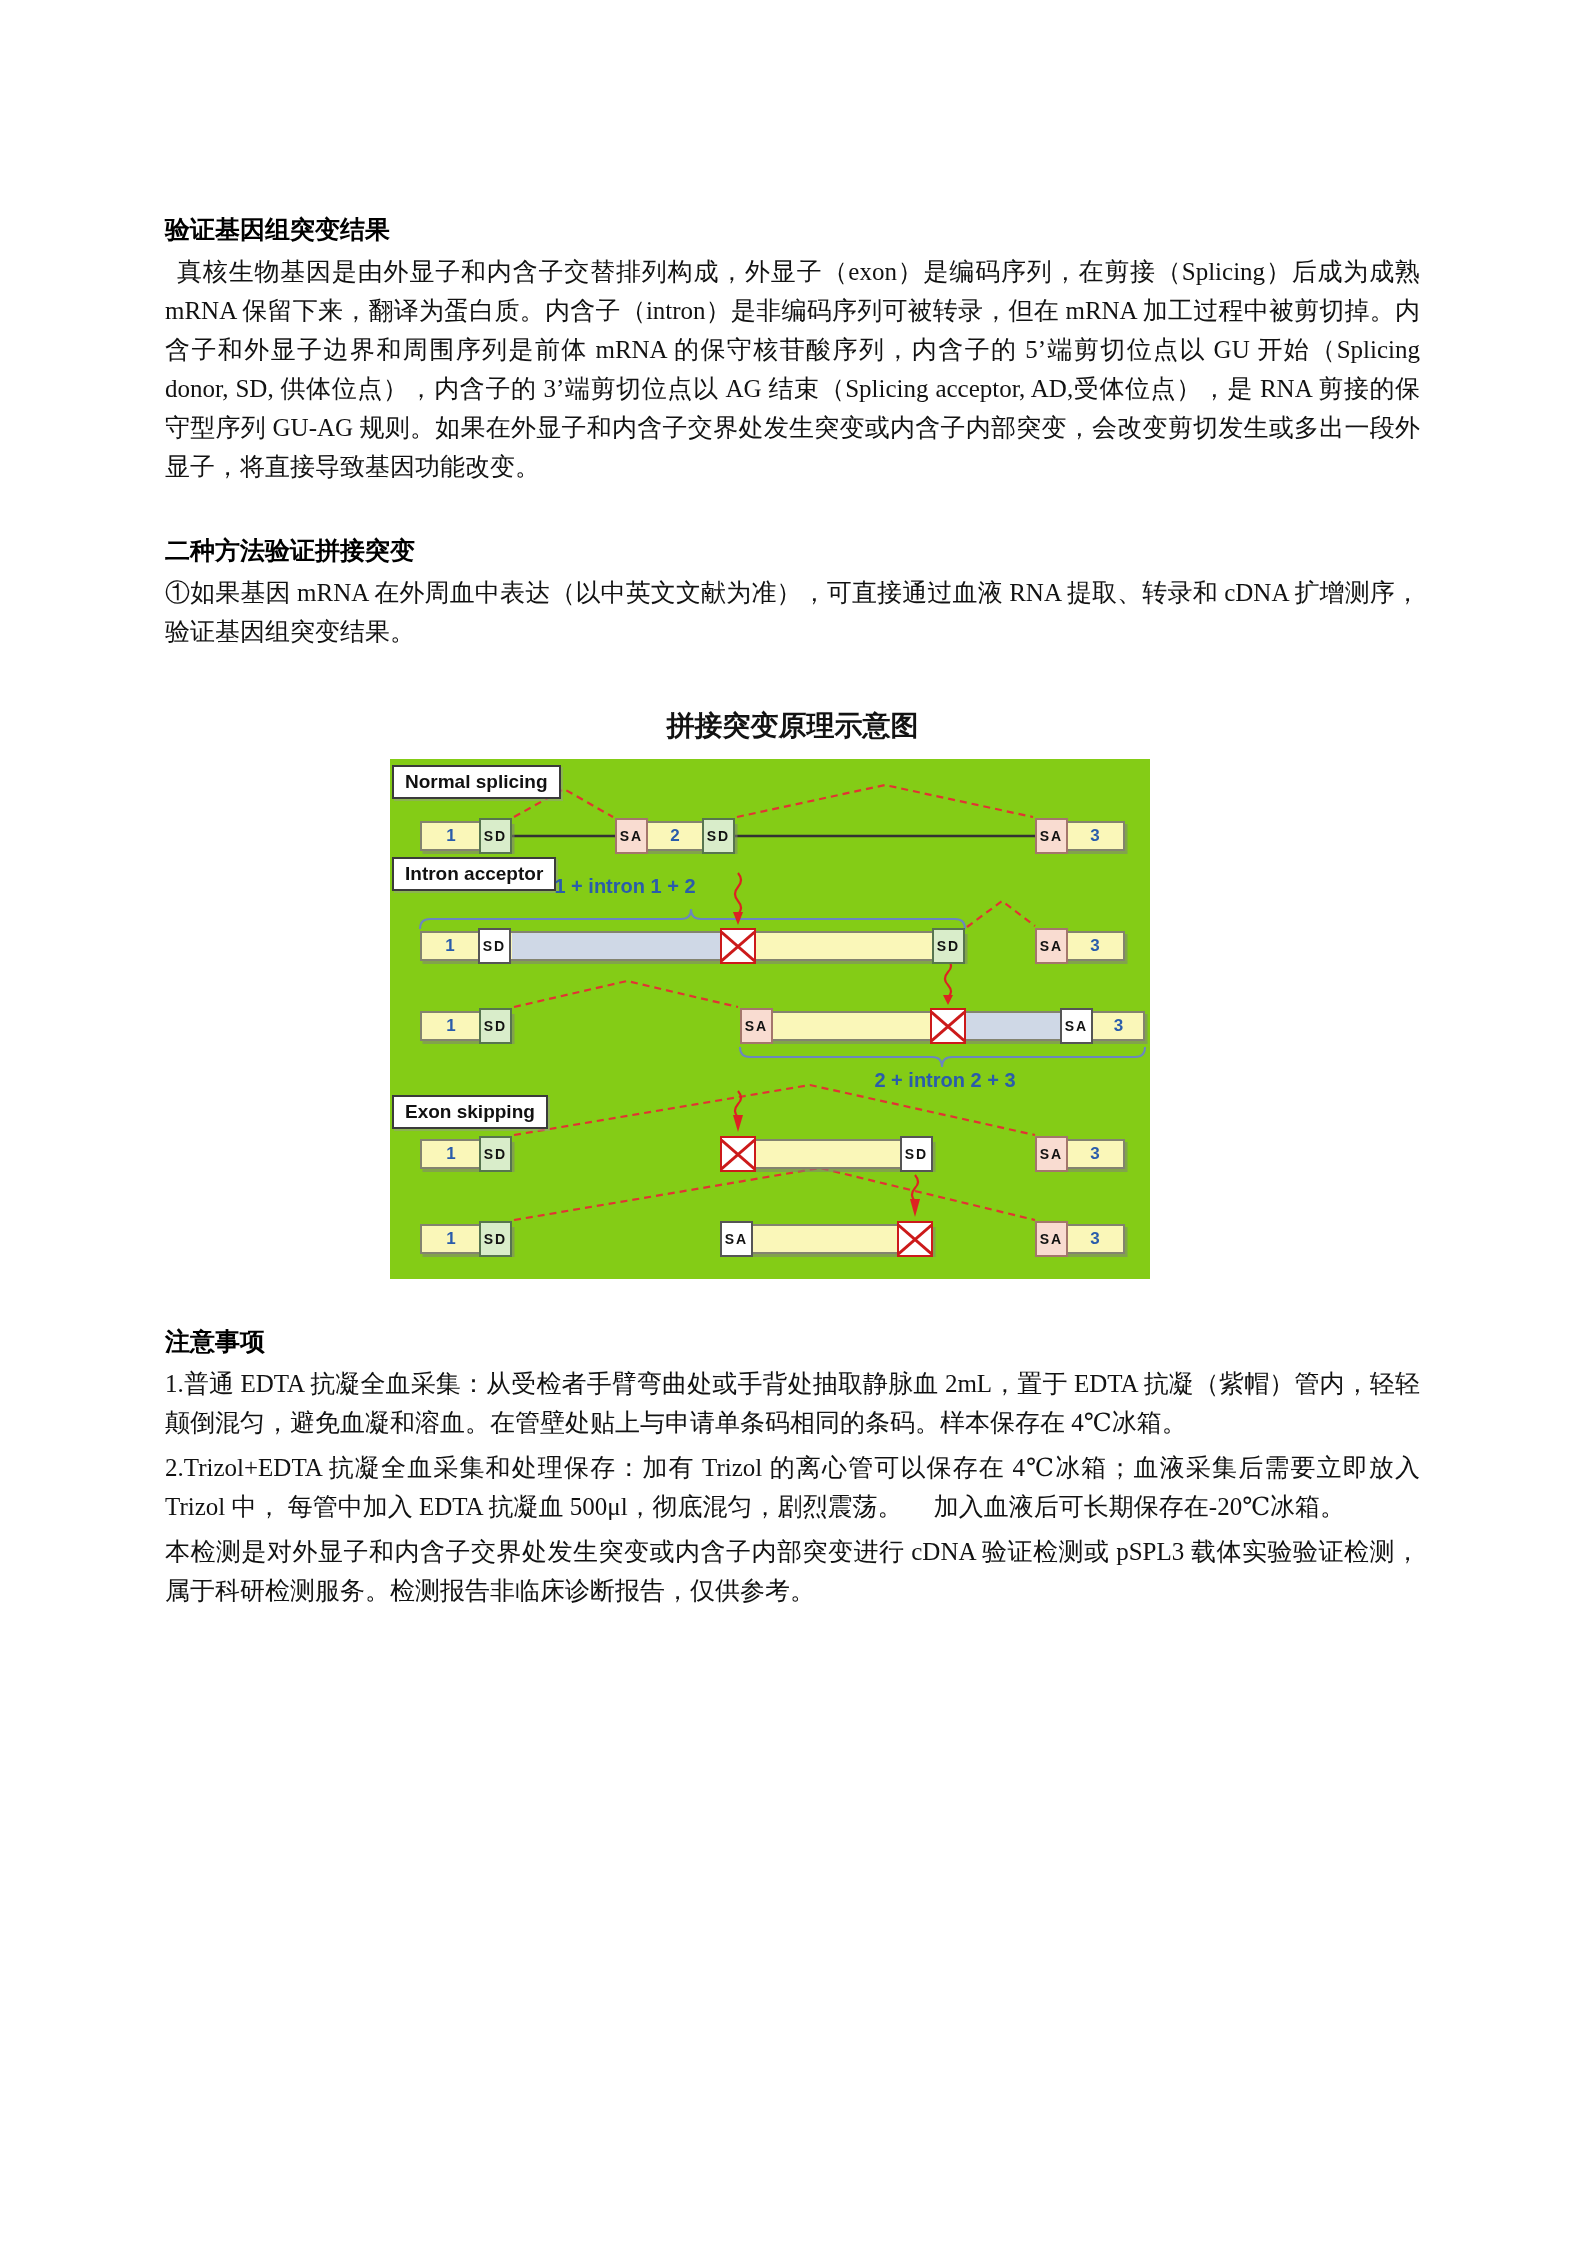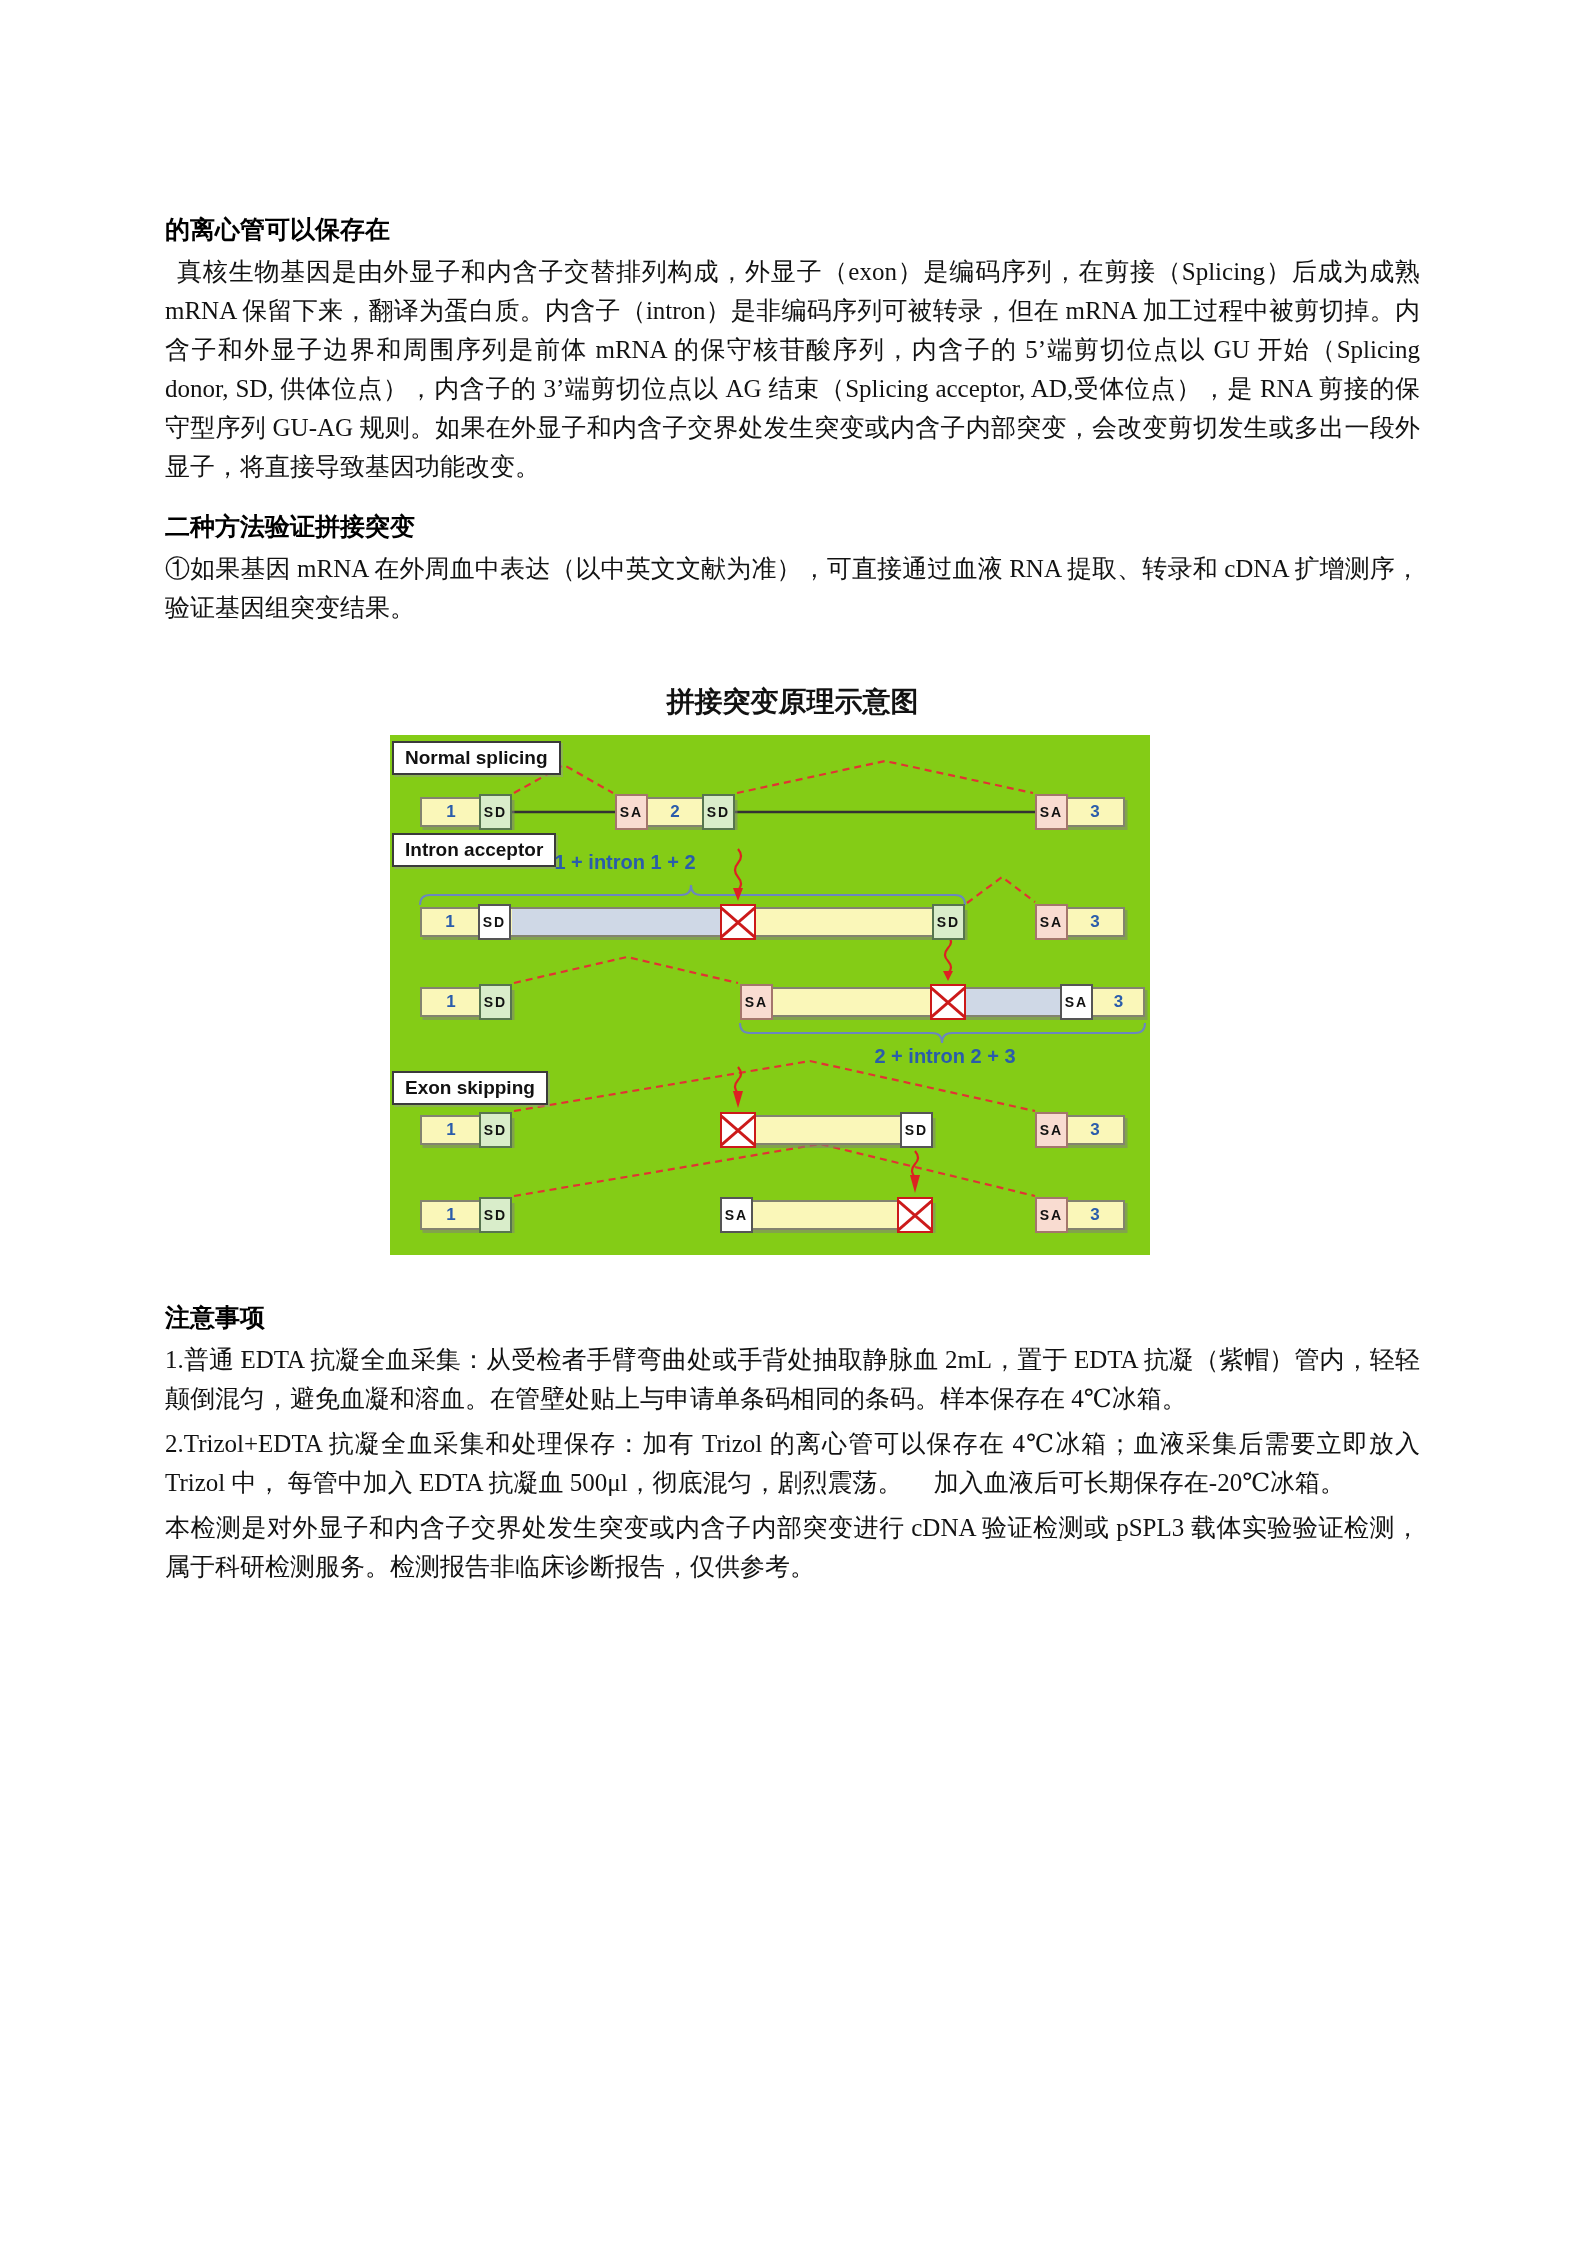--- a/index.html
+++ b/index.html
@@ -14,21 +14,21 @@
   .vrow { box-sizing:border-box; display:flex; align-items:center; }
   .vrow + .vrow { border-top:4px solid #000; }
   .vrow.hdr { height:74px; justify-content:center; font-weight:bold; font-size:28px; }
   .vrow.r1 { height:76px; padding:0 14px; font-size:26px; }
   .vrow.r2 { height:102px; padding:0 14px 14px 14px; font-size:26px; }
 
   
   .sec-title { margin:0; font-family:"Liberation Sans","DejaVu Sans",sans-serif;
                font-weight:bold; font-size:25px; color:#000; }
   .mt-intro  { margin-top:60px; }
-  .mt-meth   { margin-top:24px; }
+  .mt-meth   { margin-top:48px; }
   .mt-notes  { margin-top:46px; }
   .para { margin:6px 0 0 0; font-size:25px; line-height:39px; text-align:justify; }
   .para.first { text-indent:12px; }
 
   
   .dg-title { margin-top:56px; text-align:center;
               font-family:"Liberation Sans","DejaVu Sans",sans-serif;
               font-weight:bold; font-size:28px; }
   .diagram { position:relative; width:760px; height:520px; margin:14px 0 0 225px;
              background:#84cc16; font-family:"Liberation Sans","DejaVu Sans",sans-serif; }
@@ -61,21 +61,21 @@
             box-shadow:2px 2px 0 rgba(150,150,150,.45); z-index:5; }
   .blue-note { position:absolute; font-weight:bold; font-size:20px; color:#2a5cab;
                text-align:center; z-index:5; }
 </style>
 </head>
 <body>
 
 <div class="page">
 
 
-  <h3 class="sec-title mt-intro">的离心管可以保存在</h3>
+  <h3 class="sec-title mt-intro">验证基因组突变结果</h3>
   <p class="para first">真核生物基因是由外显子和内含子交替排列构成，外显子（exon）是编码序列，在剪接（Splicing）后成为成熟 mRNA 保留下来，翻译为蛋白质。内含子（intron）是非编码序列可被转录，但在 mRNA 加工过程中被剪切掉。内含子和外显子边界和周围序列是前体 mRNA 的保守核苷酸序列，内含子的 5’端剪切位点以 GU 开始（Splicing donor, SD, 供体位点），内含子的 3’端剪切位点以 AG 结束（Splicing acceptor, AD,受体位点），是 RNA 剪接的保守型序列 GU-AG 规则。如果在外显子和内含子交界处发生突变或内含子内部突变，会改变剪切发生或多出一段外显子，将直接导致基因功能改变。</p>
 
   <h3 class="sec-title mt-meth">二种方法验证拼接突变</h3>
   <p class="para">①如果基因 mRNA 在外周血中表达（以中英文文献为准），可直接通过血液 RNA 提取、转录和 cDNA 扩增测序，验证基因组突变结果。</p>
 
   <div class="dg-title">拼接突变原理示意图</div>
 
   <div class="diagram">
     <svg class="dg-svg" width="760" height="520" viewBox="0 0 760 520">
 

